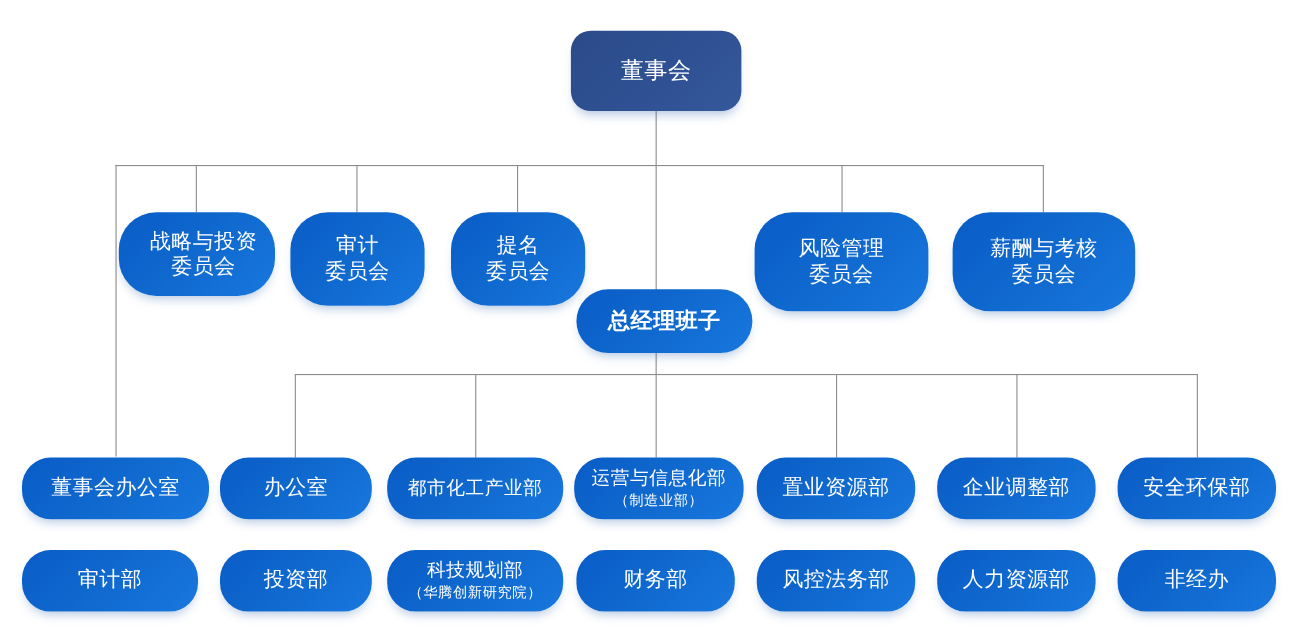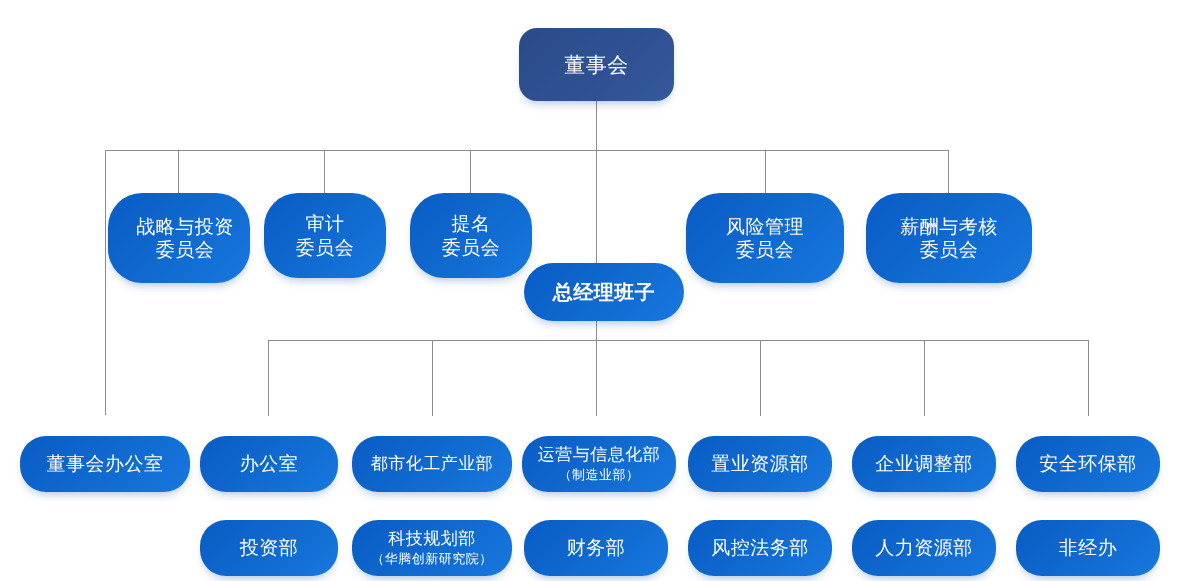--- a/index.html
+++ b/index.html
@@ -68,21 +68,20 @@
   .node.gm {
     font-size: 20px;
     font-weight: bold;
     border-radius: 30px;
   }
 
   
   .node.dept {
     font-size: 19px;
     border-radius: 26px;
-    margin-top: 20px;
   }
   .node.dept.small { font-size: 17px; }
   .node.dept.two-line { font-size: 17px; }
 </style>
 </head>
 <body>
 
 <div id="org-chart">
 
   <div class="conn v" style="left:596px; top:101px; height:49px;"></div>
@@ -107,21 +106,21 @@
   <div class="conn v" style="left:432px; top:340px; height:76px;"></div>
   <div class="conn v" style="left:596px; top:340px; height:76px;"></div>
   <div class="conn v" style="left:760px; top:340px; height:76px;"></div>
   <div class="conn v" style="left:924px; top:340px; height:76px;"></div>
   <div class="conn v" style="left:1088px; top:340px; height:76px;"></div>
 
   <div class="node root" style="left:519px; top:28px; width:155px; height:73px;">
     <span class="label">董事会</span>
   </div>
 
-  <div class="node committee" style="left:108px; top:193px; width:142px; height:90px;padding-left:12px;">
+  <div class="node committee" style="left:108px; top:193px; width:142px; height:76px;padding-left:12px;">
     <span class="label">战略与投资</span>
     <span class="label">委员会</span>
   </div>
   <div class="node committee" style="left:264px; top:193px; width:122px; height:85px;">
     <span class="label">审计</span>
     <span class="label">委员会</span>
   </div>
   <div class="node committee" style="left:410px; top:193px; width:122px; height:85px;">
     <span class="label">提名</span>
     <span class="label">委员会</span>
@@ -155,20 +154,23 @@
   <div class="node dept" style="left:852px; top:416px; width:144px; height:56px;">
     <span class="label">企业调整部</span>
   </div>
   <div class="node dept" style="left:688px; top:416px; width:144px; height:56px;">
     <span class="label">置业资源部</span>
   </div>
   <div class="node dept" style="left:1016px; top:416px; width:144px; height:56px;">
     <span class="label">安全环保部</span>
   </div>
 
+  <div class="node dept" style="left:20px; top:500px; width:160px; height:56px;">
+    <span class="label">审计部</span>
+  </div>
   <div class="node dept" style="left:200px; top:500px; width:138px; height:56px;">
     <span class="label">投资部</span>
   </div>
   <div class="node dept two-line" style="left:352px; top:500px; width:160px; height:56px;">
     <span class="label">科技规划部</span>
     <span class="sub">（华腾创新研究院）</span>
   </div>
   <div class="node dept" style="left:524px; top:500px; width:144px; height:56px;">
     <span class="label">财务部</span>
   </div>

